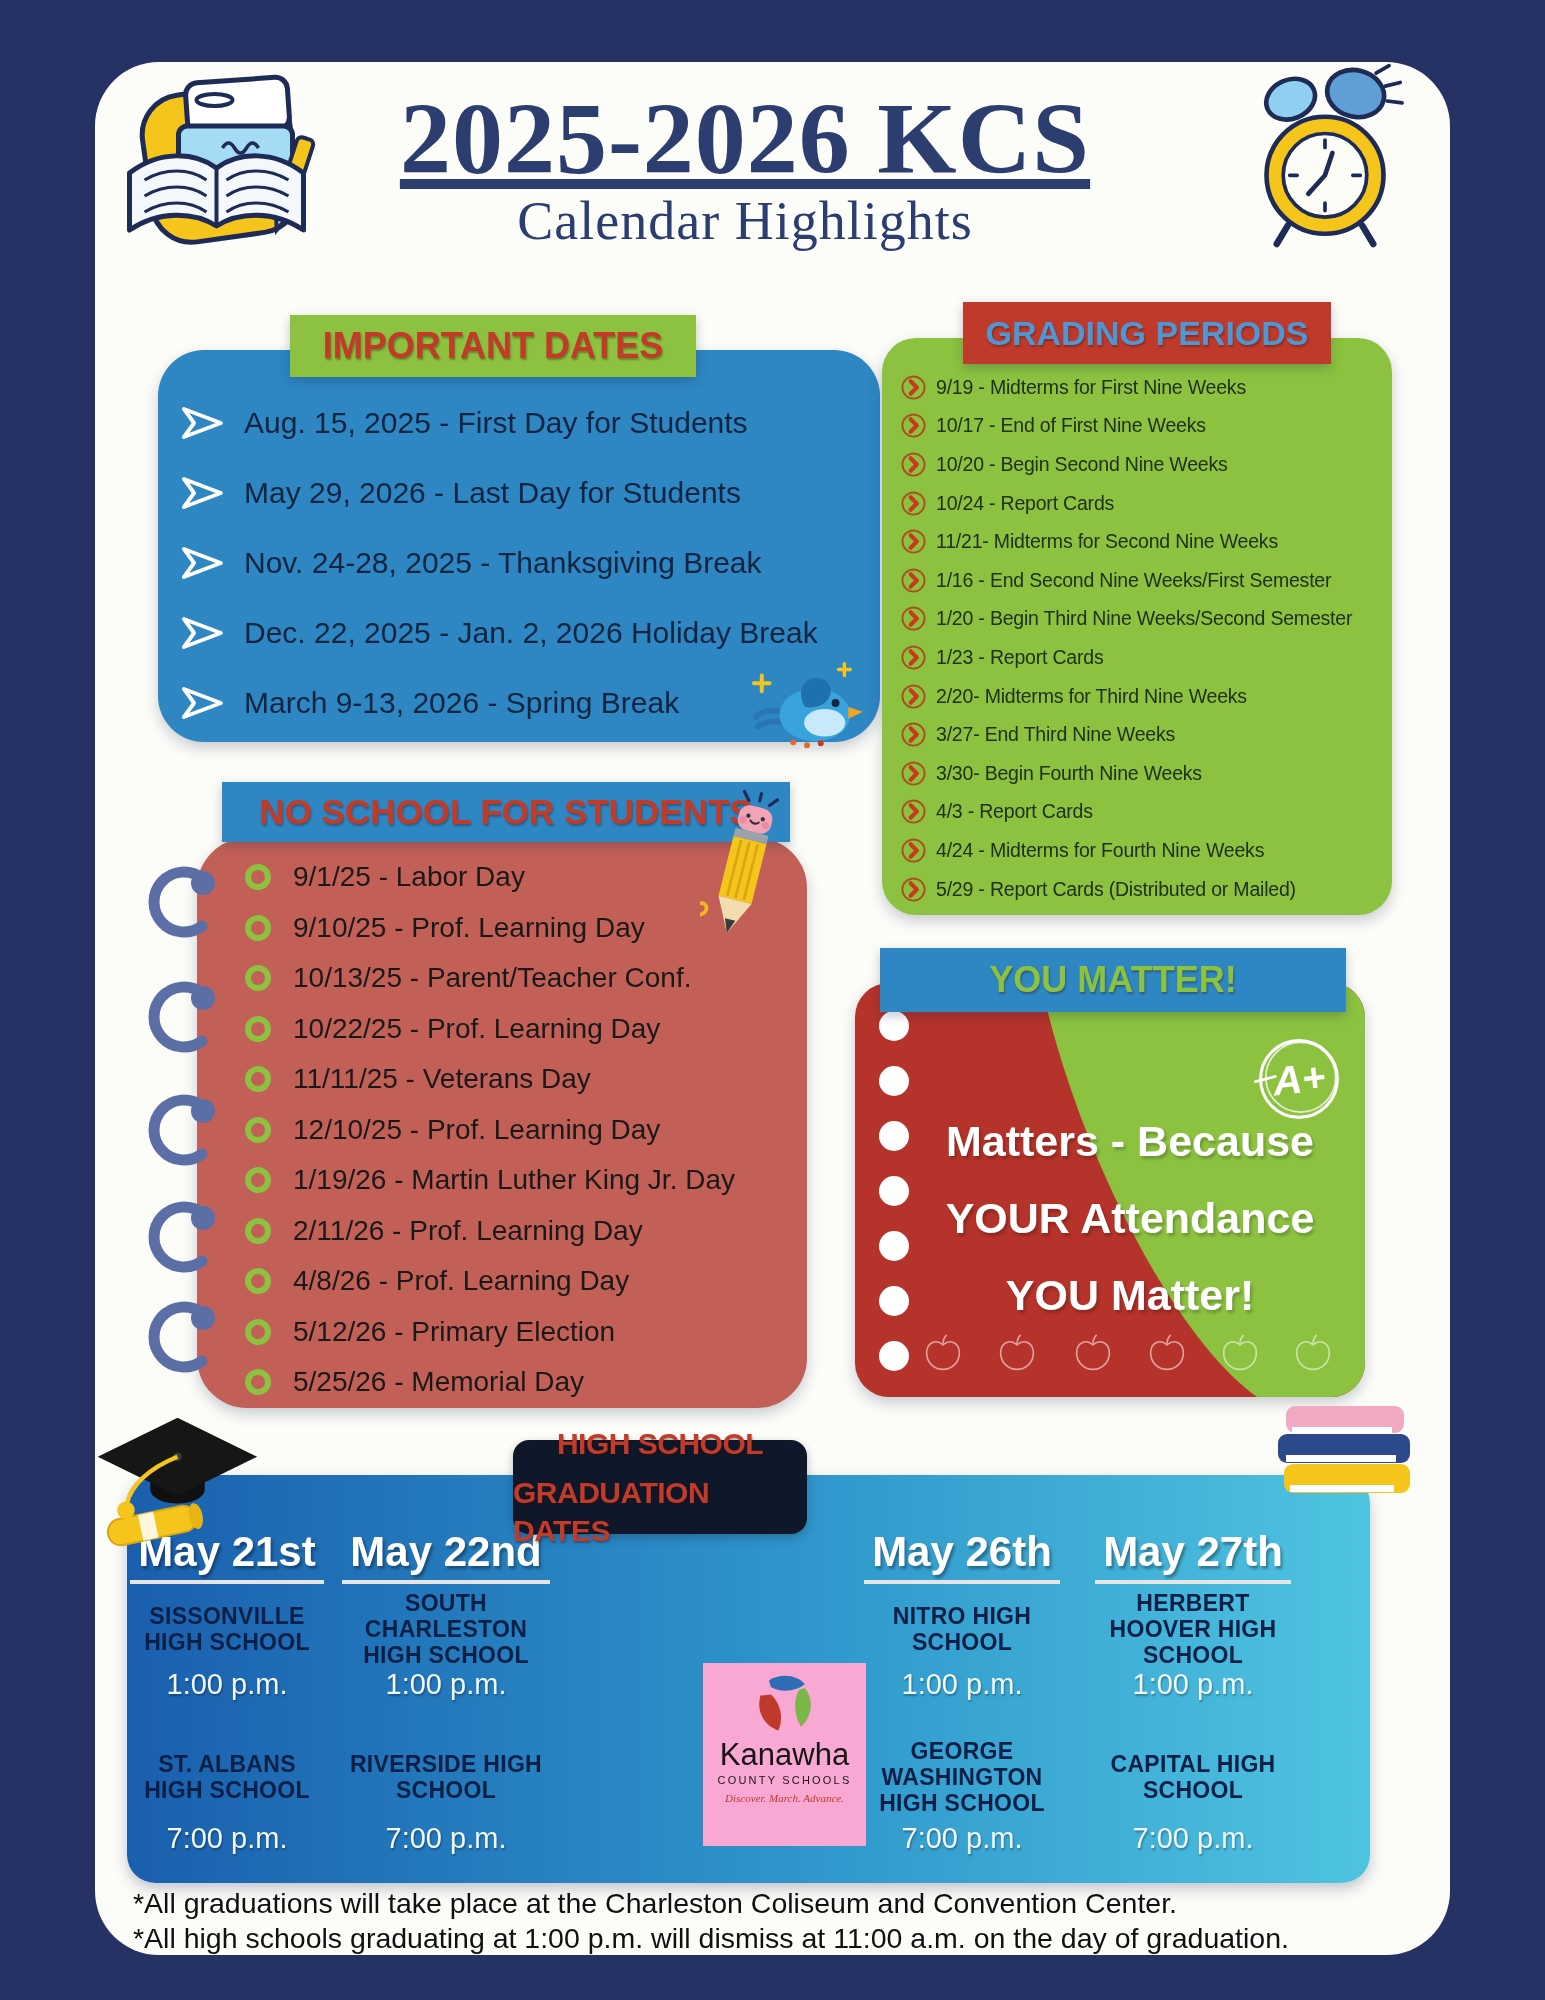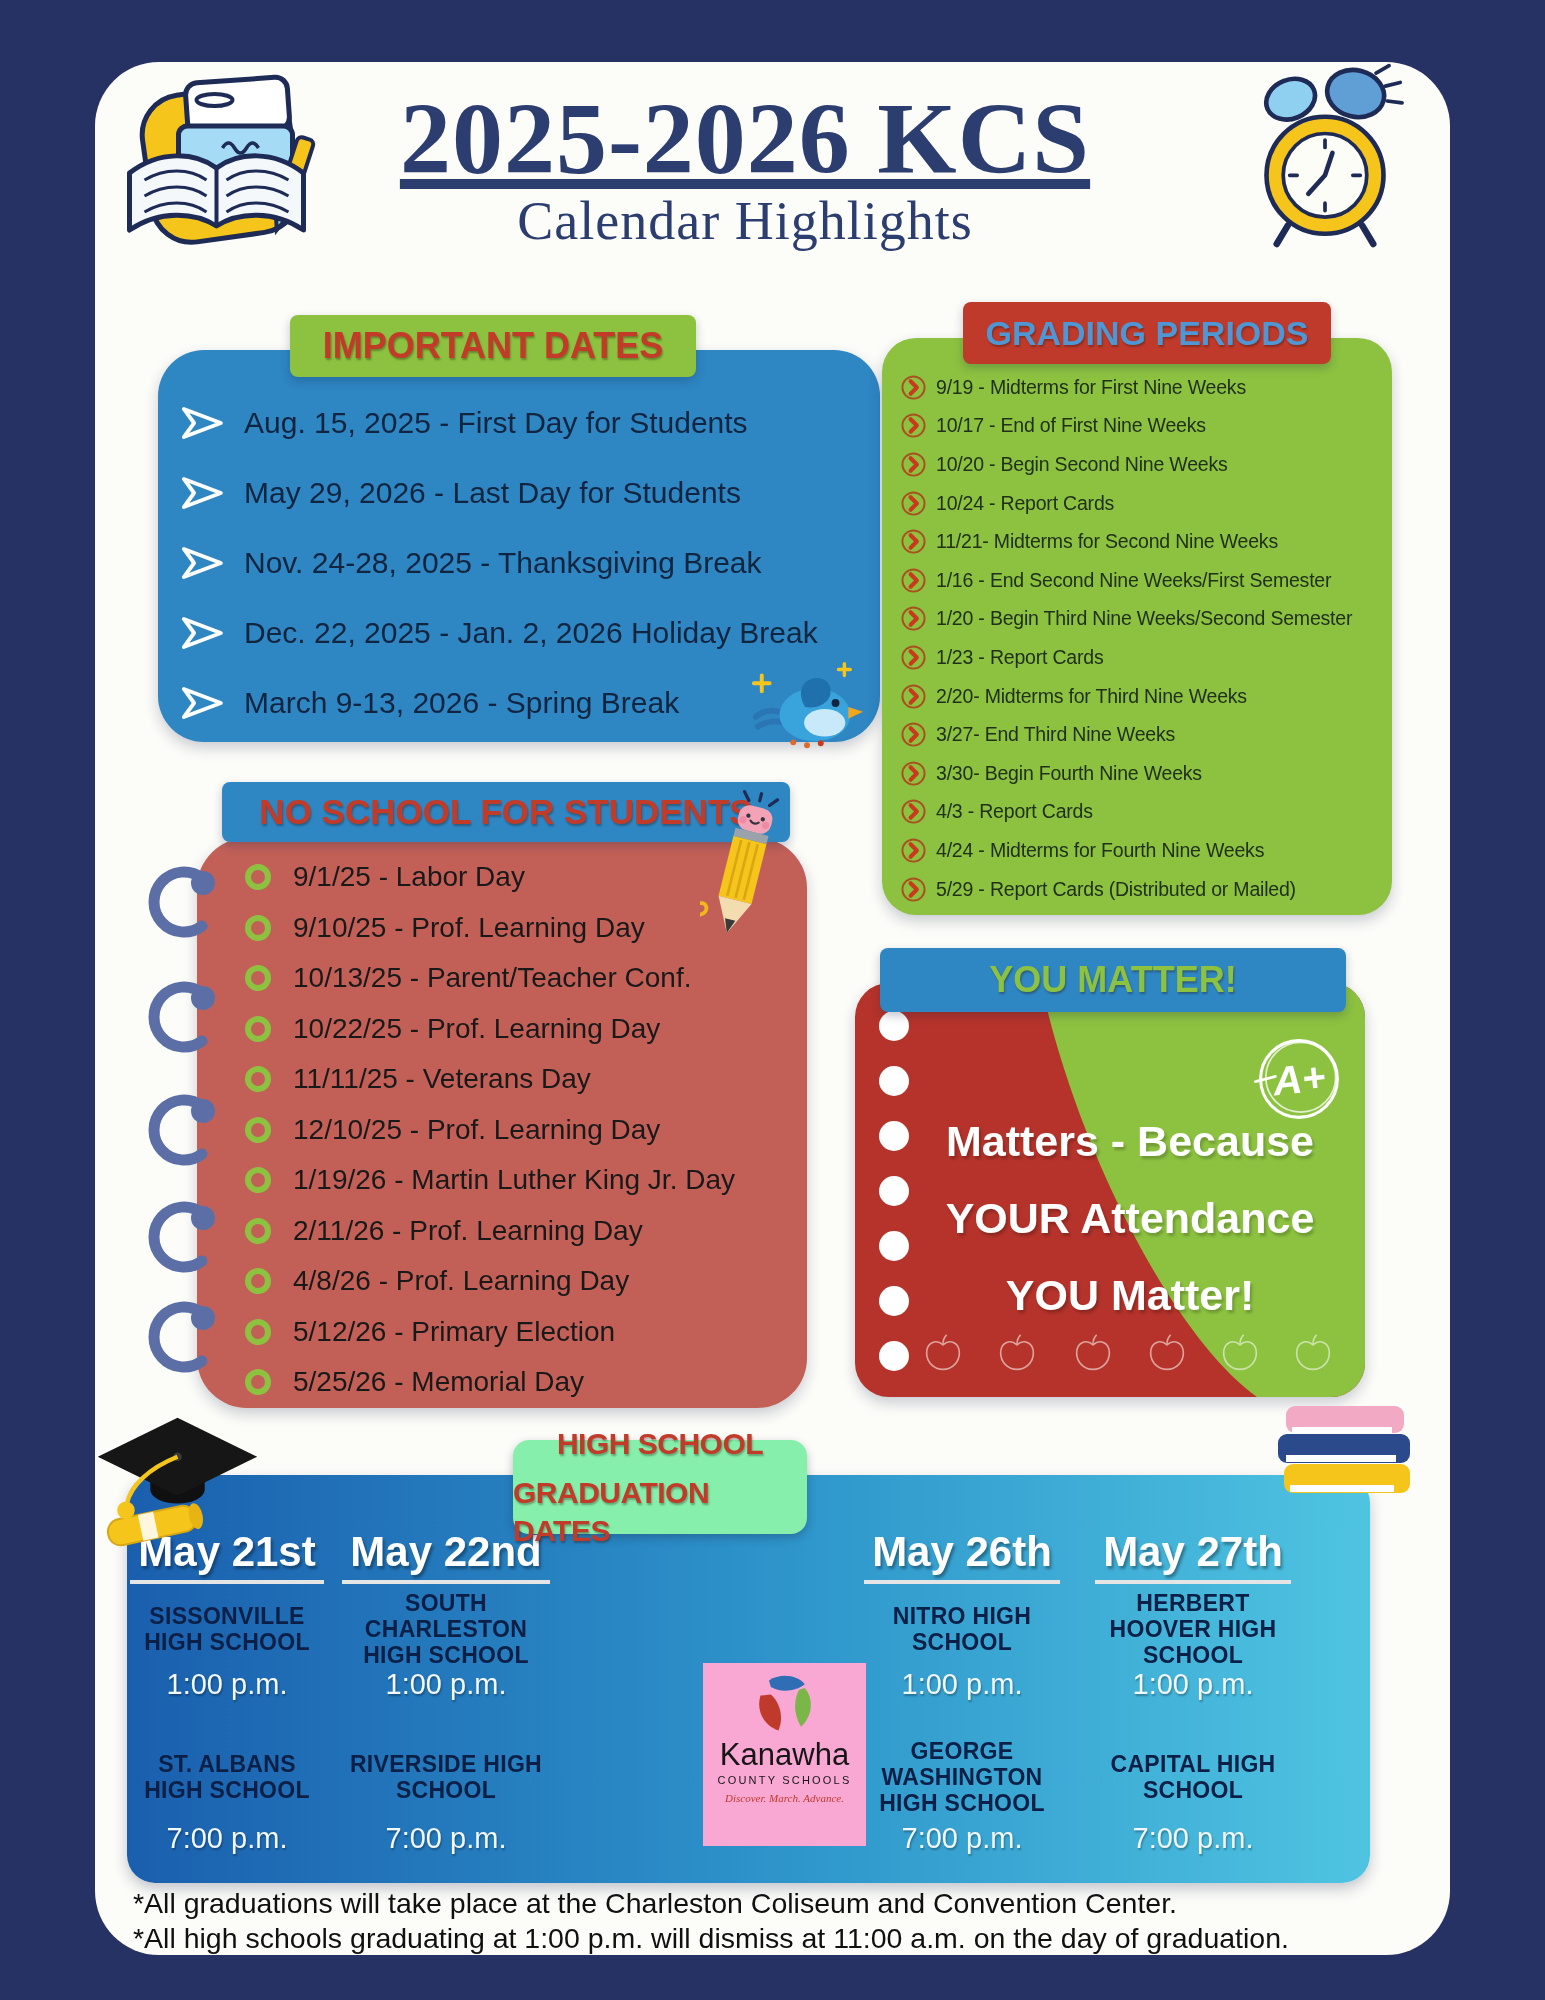--- a/index.html
+++ b/index.html
@@ -9,21 +9,21 @@
         background:#fcfcf9;border-radius:64px;}
   .abs{position:absolute;}
 
   
   .title{font-family:"Liberation Serif",serif;font-weight:bold;color:#2c3d70;
          font-size:102px;line-height:1.0;text-align:center;letter-spacing:1px;text-decoration:underline;}
   .subtitle{font-family:"Liberation Serif",serif;color:#2c3d70;font-size:54px;
             text-align:center;letter-spacing:1px;}
 
   
-  .badge{display:flex;align-items:center;justify-content:center;border-radius:8px;
+  .badge{display:flex;align-items:center;justify-content:center;border-radius:0;
          font-weight:bold;box-shadow:0 4px 10px rgba(25,35,70,.25);z-index:5;}
   .badge-green{background:#8cc240;color:#c23a28;}
   .badge-red{background:#bf3a2b;color:#4e97d4;}
   .badge-blue{background:#2e86c3;color:#c23a28;}
   .badge-txt{text-shadow:1px 2px 2px rgba(40,20,10,.35);}
 
   
   .box{position:absolute;box-shadow:0 6px 14px rgba(25,35,70,.22);}
   .box-blue{background:#2e86c3;border-radius:46px;}
   .box-green{background:#8cc240;border-radius:34px;}
@@ -57,21 +57,21 @@
   .ym-text{position:absolute;left:60px;top:120px;width:430px;text-align:center;z-index:3;
            color:#fff;font-weight:bold;font-size:43px;line-height:77px;
            text-shadow:2px 3px 3px rgba(0,0,0,.22);}
   .ym-apples{position:absolute;top:350px;left:0;width:510px;height:42px;z-index:3;}
   .ym-apples svg{position:absolute;top:0;width:40px;height:40px;opacity:.55;}
 
   
   .grad-box{position:absolute;border-radius:28px;
             background:linear-gradient(90deg,#1a5fae 0%,#2f97cc 55%,#4fc4e1 100%);
             box-shadow:0 6px 14px rgba(25,35,70,.25);}
-  .grad-badge{position:absolute;background:#86efac;border-radius:16px;z-index:6;
+  .grad-badge{position:absolute;background:#0f172a;border-radius:16px;z-index:6;
               display:flex;flex-direction:column;align-items:center;justify-content:center;
               box-shadow:0 4px 10px rgba(25,35,70,.3);gap:12px;}
   .grad-badge div{font-size:30px;font-weight:bold;color:#c23a28;line-height:1.25;
                   letter-spacing:-0.5px;text-shadow:1px 2px 2px rgba(40,20,10,.35);}
   .grad-col{position:absolute;top:1528px;width:210px;display:flex;flex-direction:column;
             align-items:center;text-align:center;z-index:4;}
   .grad-date{font-size:42px;font-weight:bold;color:#fff;border-bottom:4px solid #e5e5e5;
              padding:0 8px 4px;text-shadow:2px 3px 3px rgba(0,0,0,.35);}
   .grad-school{margin-top:14px;height:64px;display:flex;align-items:center;justify-content:center;
                font-size:23px;font-weight:bold;color:#0c2047;line-height:1.12;letter-spacing:.3px;

